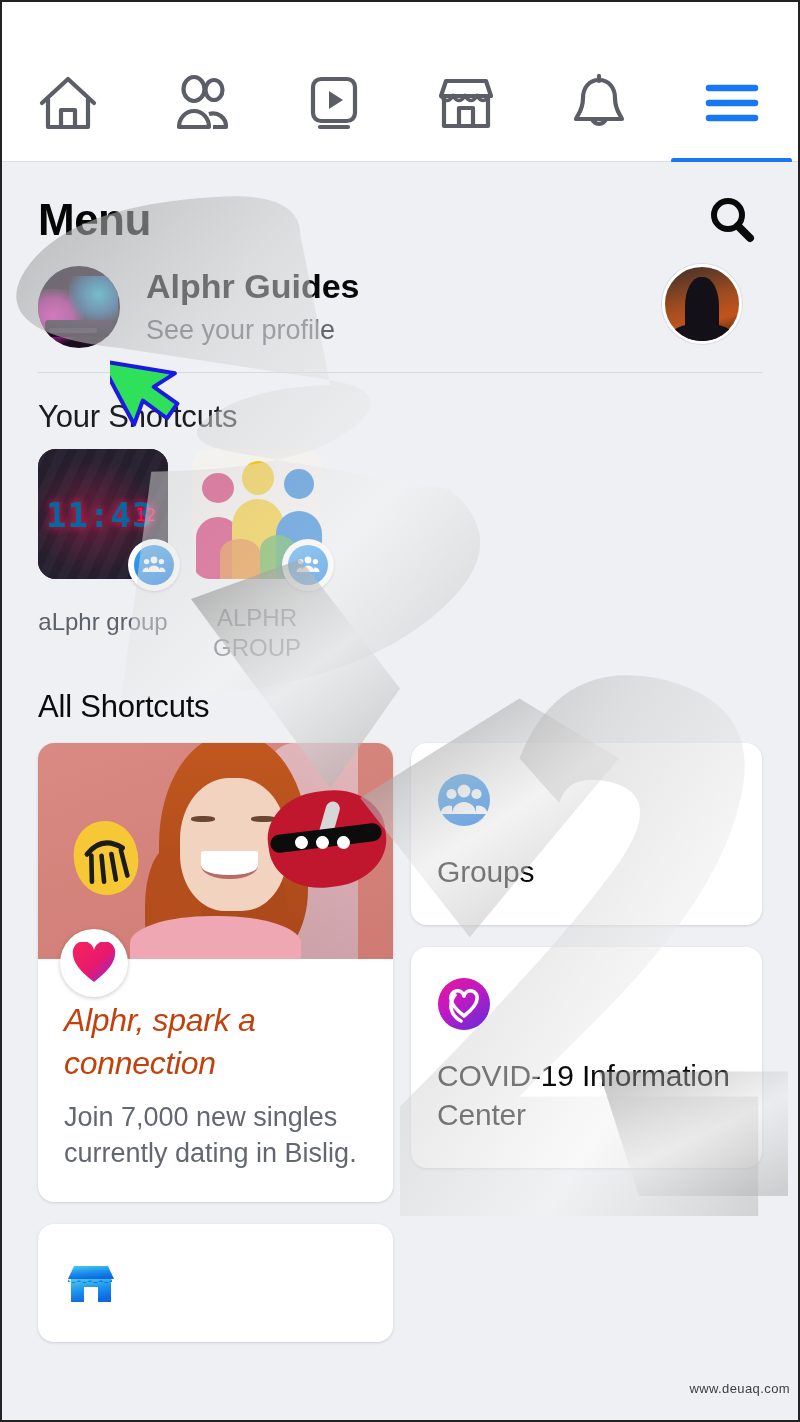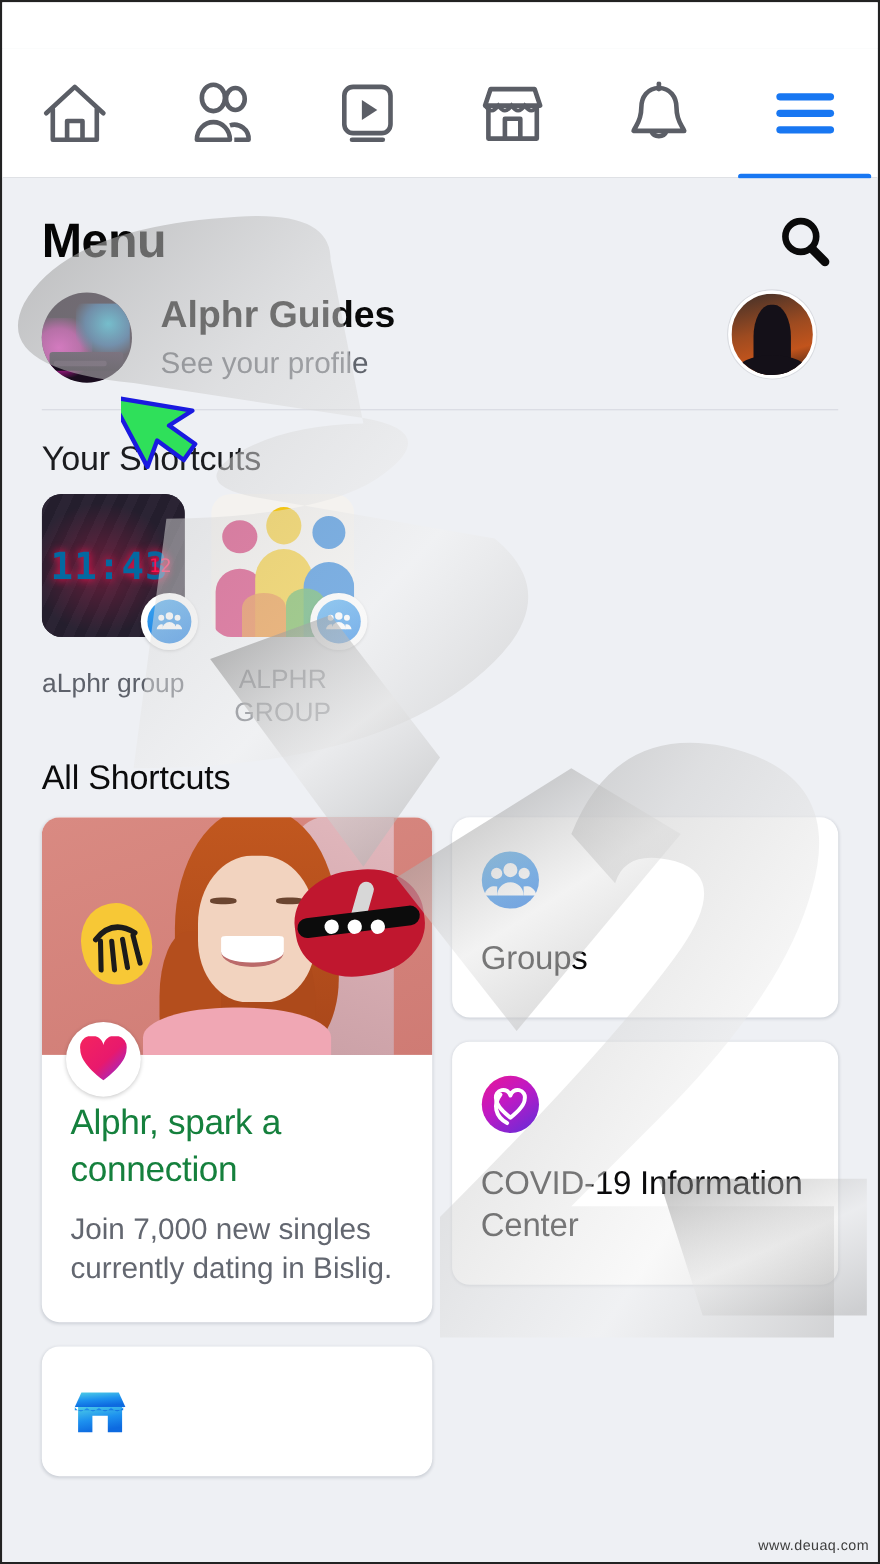--- a/index.html
+++ b/index.html
@@ -40,21 +40,21 @@
     content: ""; position: absolute; left: 6px; right: 6px; bottom: -1px;
     height: 5px; background: #1877f2; border-radius: 3px;
   }
 
   
   .watermark {
     position: absolute; inset: 0;
     pointer-events: none; z-index: 40;
   }
   .wm-url {
-    position: absolute; right: 8px; bottom: 8px;
+    position: absolute; right: 8px; bottom: 24px;
     font-size: 13px; color: #3d3d3d; letter-spacing: .4px;
     font-family: "Liberation Sans", sans-serif;
     z-index: 60;
   }
 
   
   .menu-body {
     position: absolute; top: 160px; left: 0; right: 0; bottom: 0;
     background: #eef0f4;
     z-index: 5;
@@ -251,21 +251,21 @@
     position:absolute; top: 43%; width: 13px; height: 13px; border-radius:50%;
     background:#ffffff; transform: rotate(-7deg);
   }
   .dating-badge {
     position:absolute; left: 22px; top: 186px;
     width: 68px; height: 68px; border-radius: 50%;
     background: #ffffff; display:flex; align-items:center; justify-content:center;
     box-shadow: 0 1px 4px rgba(0,0,0,.22); z-index: 6;
   }
   .dating-body { padding: 40px 26px 30px 26px; }
-  .dating-title { font-size: 32px; color: #15803d; line-height: 1.34; letter-spacing:-.3px; }
+  .dating-title { font-size: 32px; color: #c2410c; line-height: 1.34; letter-spacing:-.3px;font-style:italic; }
   .dating-sub { font-size: 27px; color: #636770; line-height: 1.35; margin-top: 14px; }
 
   
   .cursor { position: absolute; z-index: 70; pointer-events:none; }
 </style>
 </head>
 <body>
 
 <div id="page">
 

